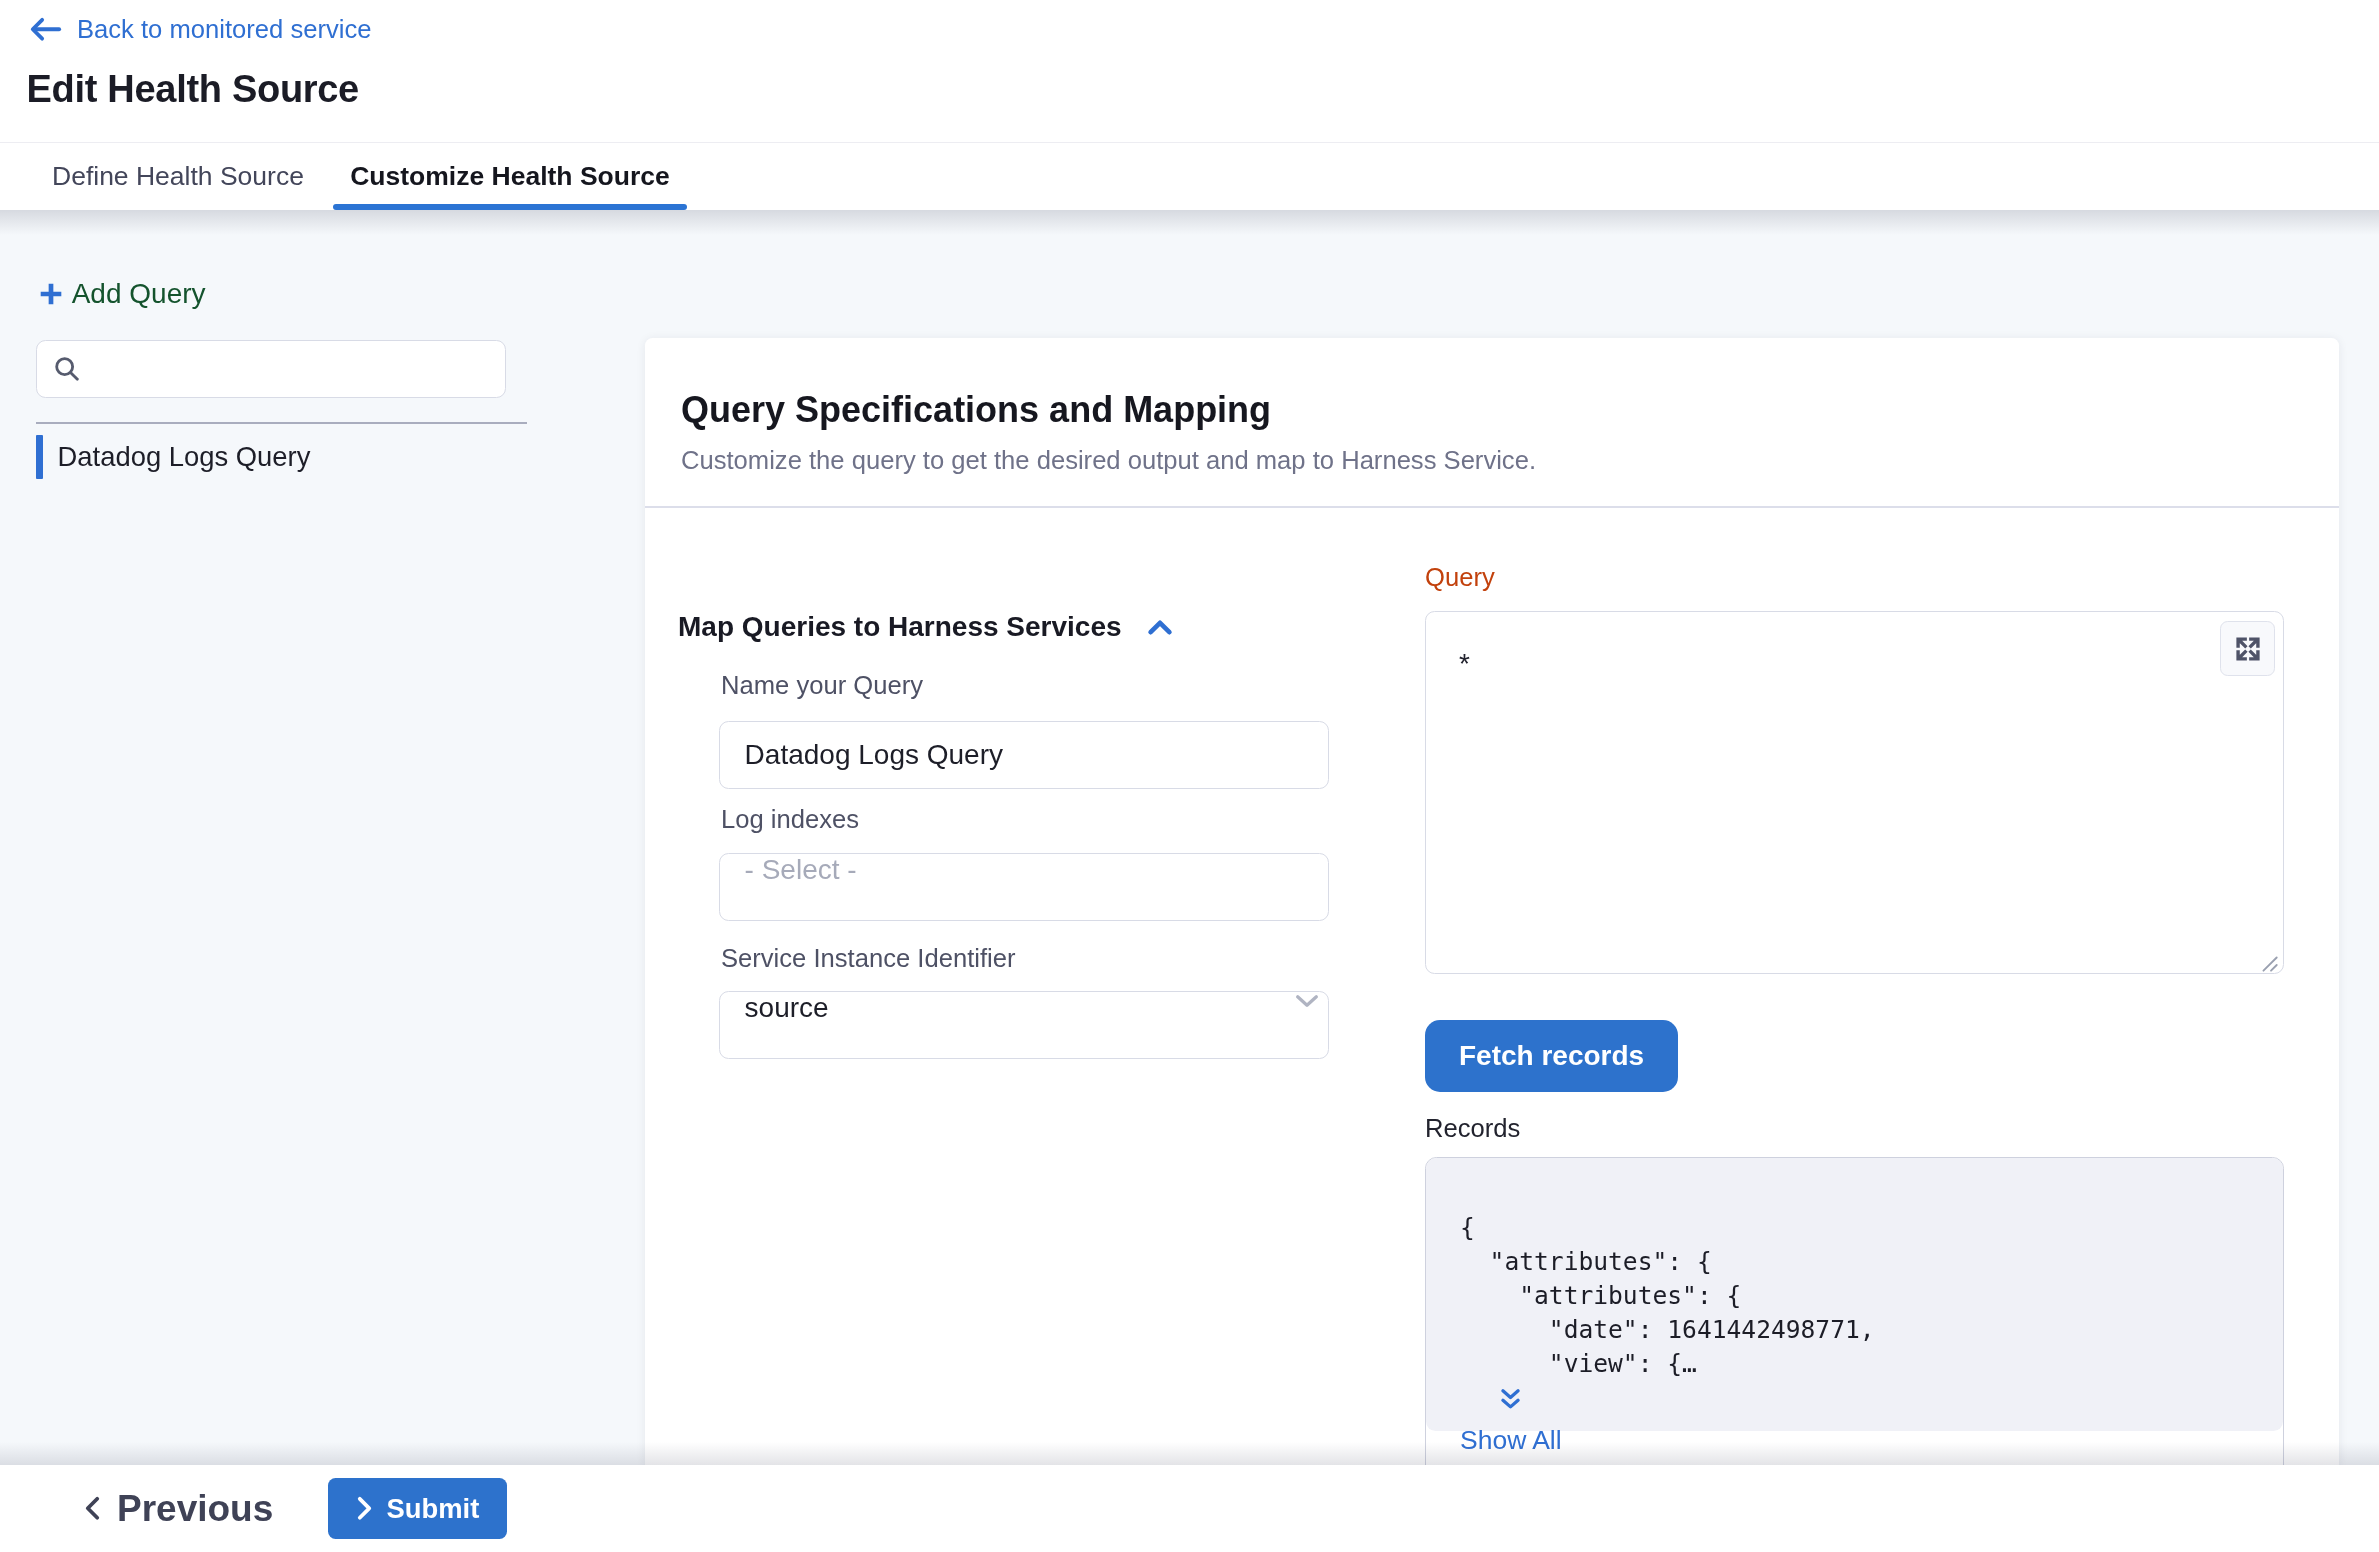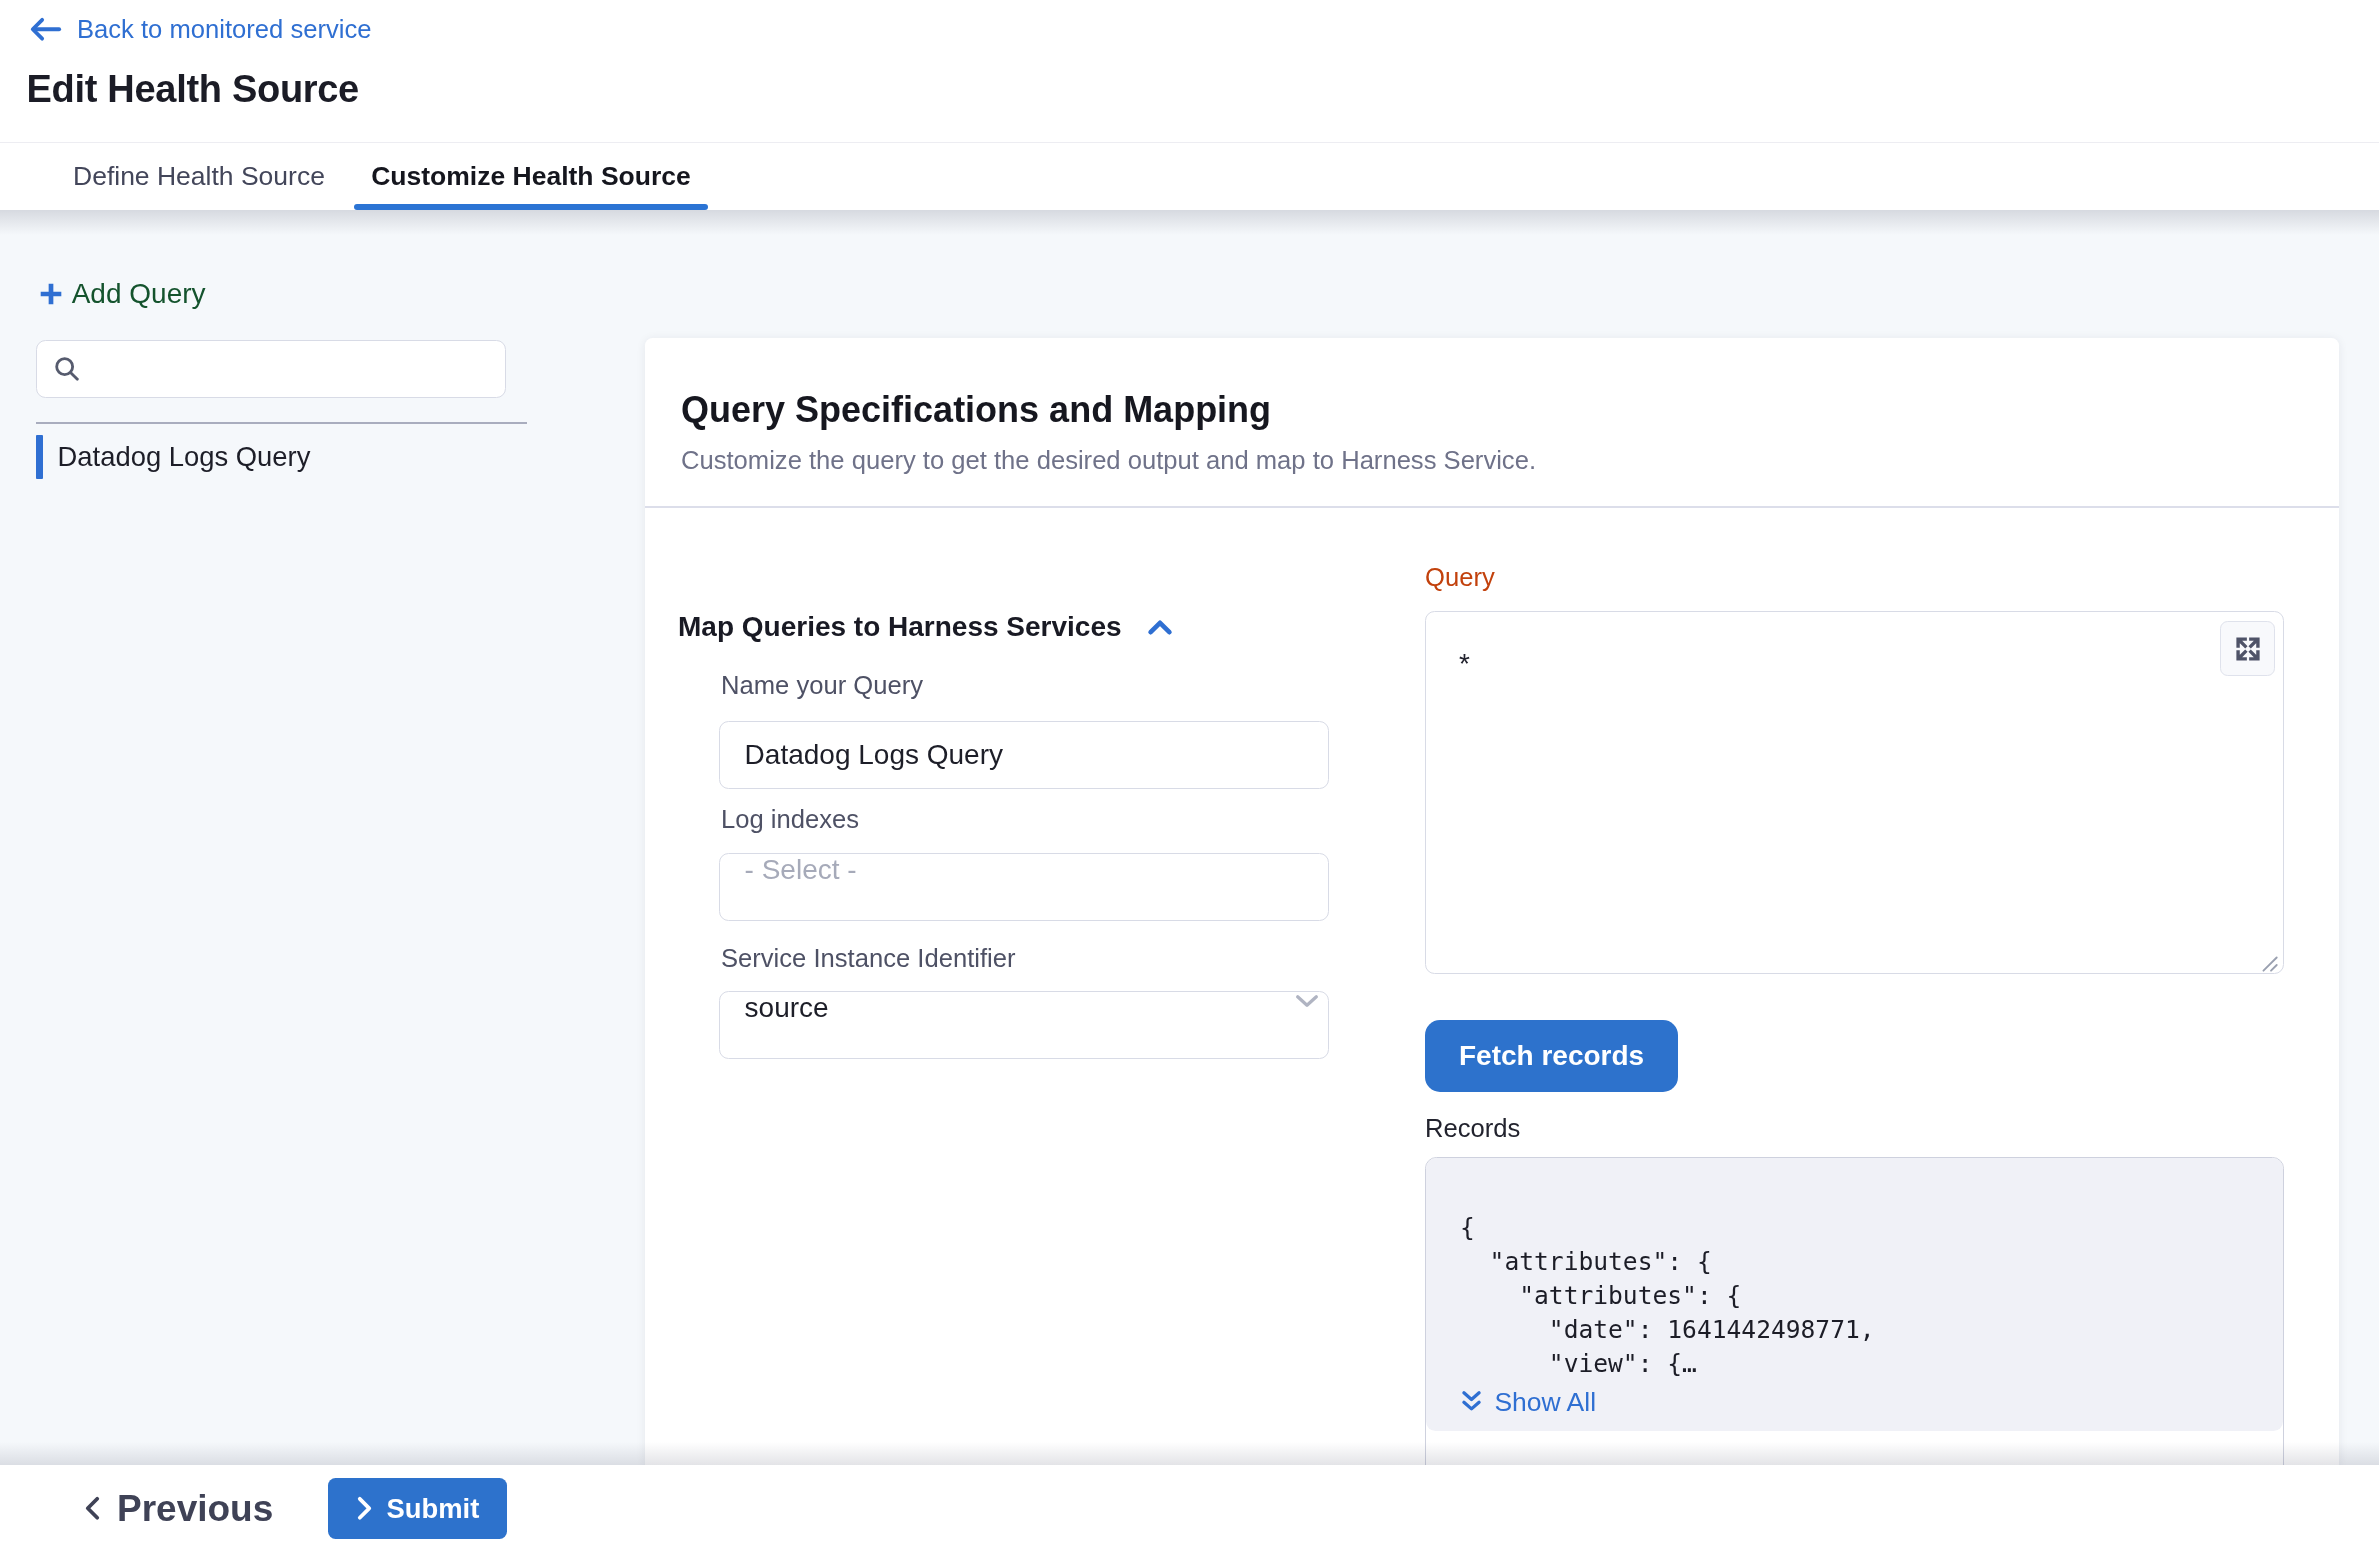--- a/index.html
+++ b/index.html
@@ -9,21 +9,21 @@
 
   
   .header { position:absolute; top:0; left:0; right:0; height:142px; background:#ffffff; }
   .back-link { position:absolute; left:28px; top:15px; display:flex; align-items:center; gap:15px;
                color:#2f6fd2; font-size:25.6px; cursor:pointer; }
   .page-title { position:absolute; left:26.5px; top:68px; font-size:38px; font-weight:700;
                 color:#1b1c26; letter-spacing:-0.3px; }
 
   
   .tabbar { position:absolute; top:142px; left:0; right:0; height:68px; background:#ffffff;
-            border-top:1.9px solid #ededf2; display:flex; padding-left:56px; z-index:6; }
+            border-top:1.9px solid #ededf2; display:flex; padding-left:35px; z-index:6; }
   .tab { position:relative; display:flex; align-items:center; padding:0 17px; margin-right:12.3px;
          font-size:26.5px; color:#43465a; cursor:pointer; white-space:nowrap; }
   .tab.active { font-weight:700; color:#15161e; }
   .tab.active::after { content:""; position:absolute; left:0; right:0; bottom:0; height:5.7px;
                        border-radius:3.8px; background:#2b74d4; }
 
   
   .content { position:absolute; top:210px; left:0; right:0; bottom:87px; background:#f5f8fb; overflow:hidden; }
   .content-top-shadow { position:absolute; top:0; left:0; right:0; height:24.6px; z-index:5; pointer-events:none;
                         background:linear-gradient(rgba(40,43,70,0.15), rgba(40,43,70,0)); }
@@ -74,21 +74,21 @@
                color:#fff; font-size:28px; font-weight:600; border:none; border-radius:15px;
                display:flex; align-items:center; cursor:pointer; font-family:inherit; }
 
   .records-label { position:absolute; left:780px; top:776px; font-size:25.6px; color:#22232e; }
   .records-box { position:absolute; left:780px; top:819px; width:859px; height:511px; border:1.9px solid #ced1de;
                  border-radius:11.4px; background:#ffffff; overflow:hidden; }
   .records-gray { position:absolute; top:0; left:0; right:0; height:273px; background:#f0f1f7; border-radius:9.5px; }
   .records-code { position:absolute; left:34px; top:53px; font-family:"DejaVu Sans Mono", monospace;
                   font-size:24.6px; line-height:34px; color:#1c1d27; white-space:pre; }
   .show-all { position:absolute; left:34px; top:229px; display:flex; align-items:center; gap:11.4px;
-              color:#2f6fd2; font-size:26.5px; cursor:pointer; }
+              color:#2f6fd2; font-size:26.5px; cursor:pointer;flex-direction:column; }
 
   
   .footer { position:absolute; bottom:0; left:0; right:0; height:87px; background:#ffffff;
             display:flex; align-items:center; padding-left:83px; gap:55px; z-index:7; }
   .prev-btn { display:flex; align-items:center; gap:15px; font-size:37px; color:#3f4256; font-weight:600;
               background:none; border:none; cursor:pointer; font-family:inherit; }
   .submit-btn { display:flex; align-items:center; gap:13.2px; font-size:27.4px; font-weight:700; color:#fff;
                 background:#2d72cc; border:none; border-radius:7.6px; height:61px; padding:0 28px;
                 cursor:pointer; font-family:inherit; }
   svg { display:block; }

